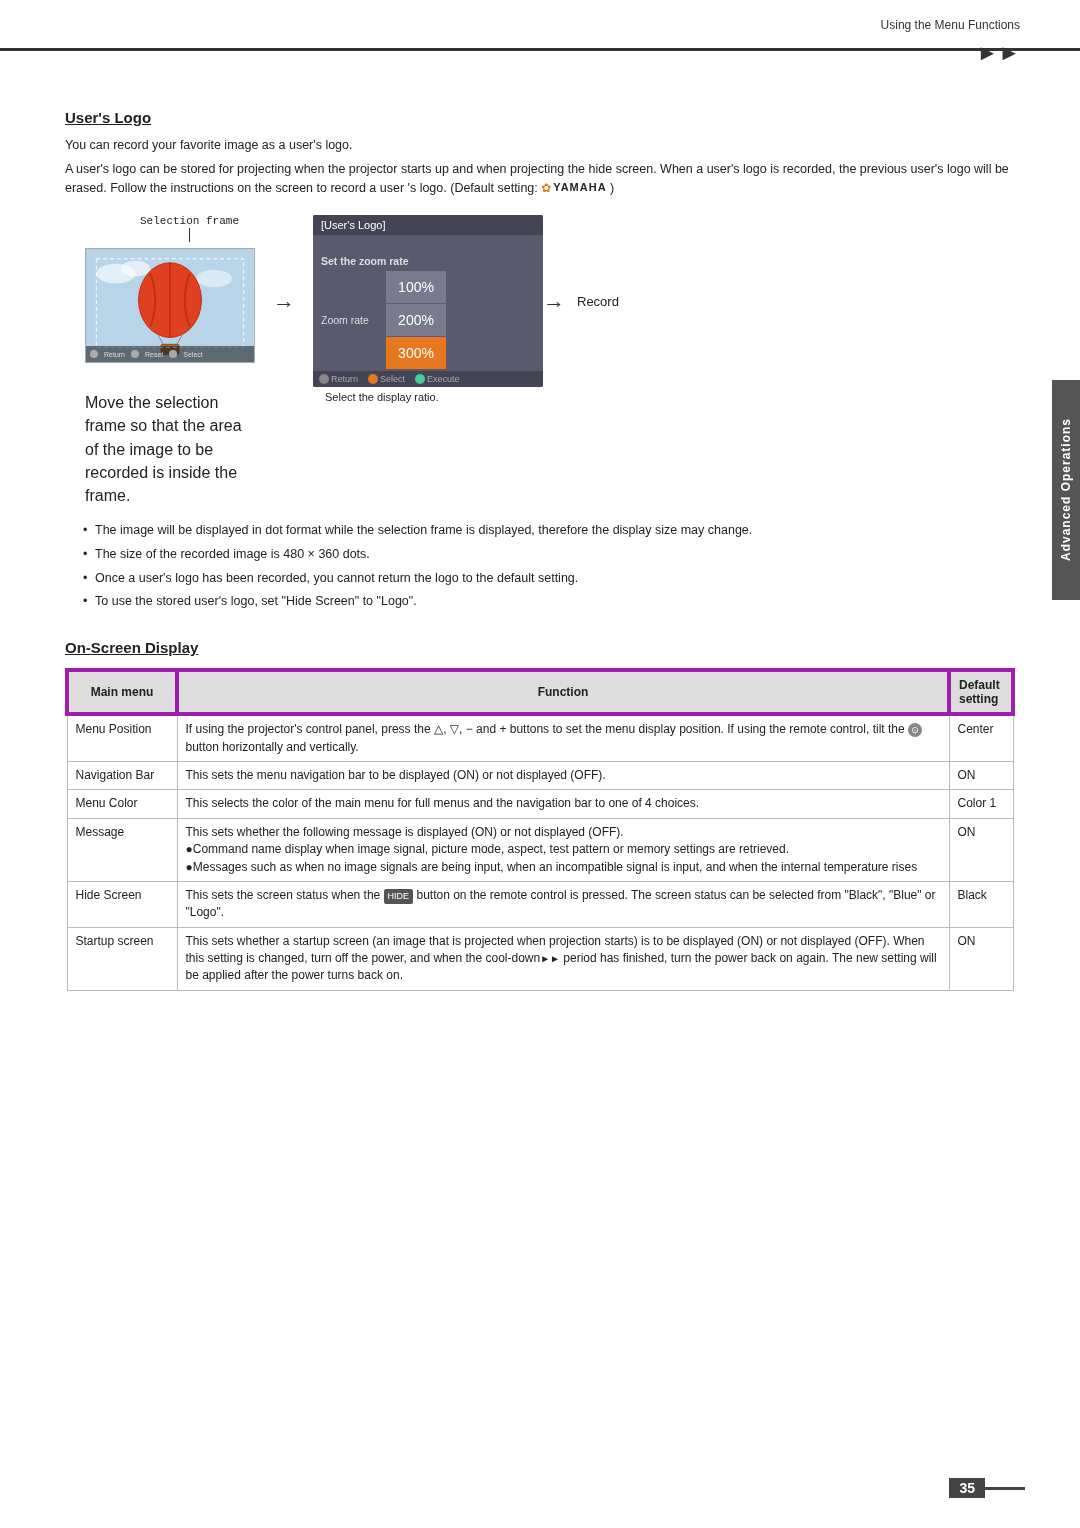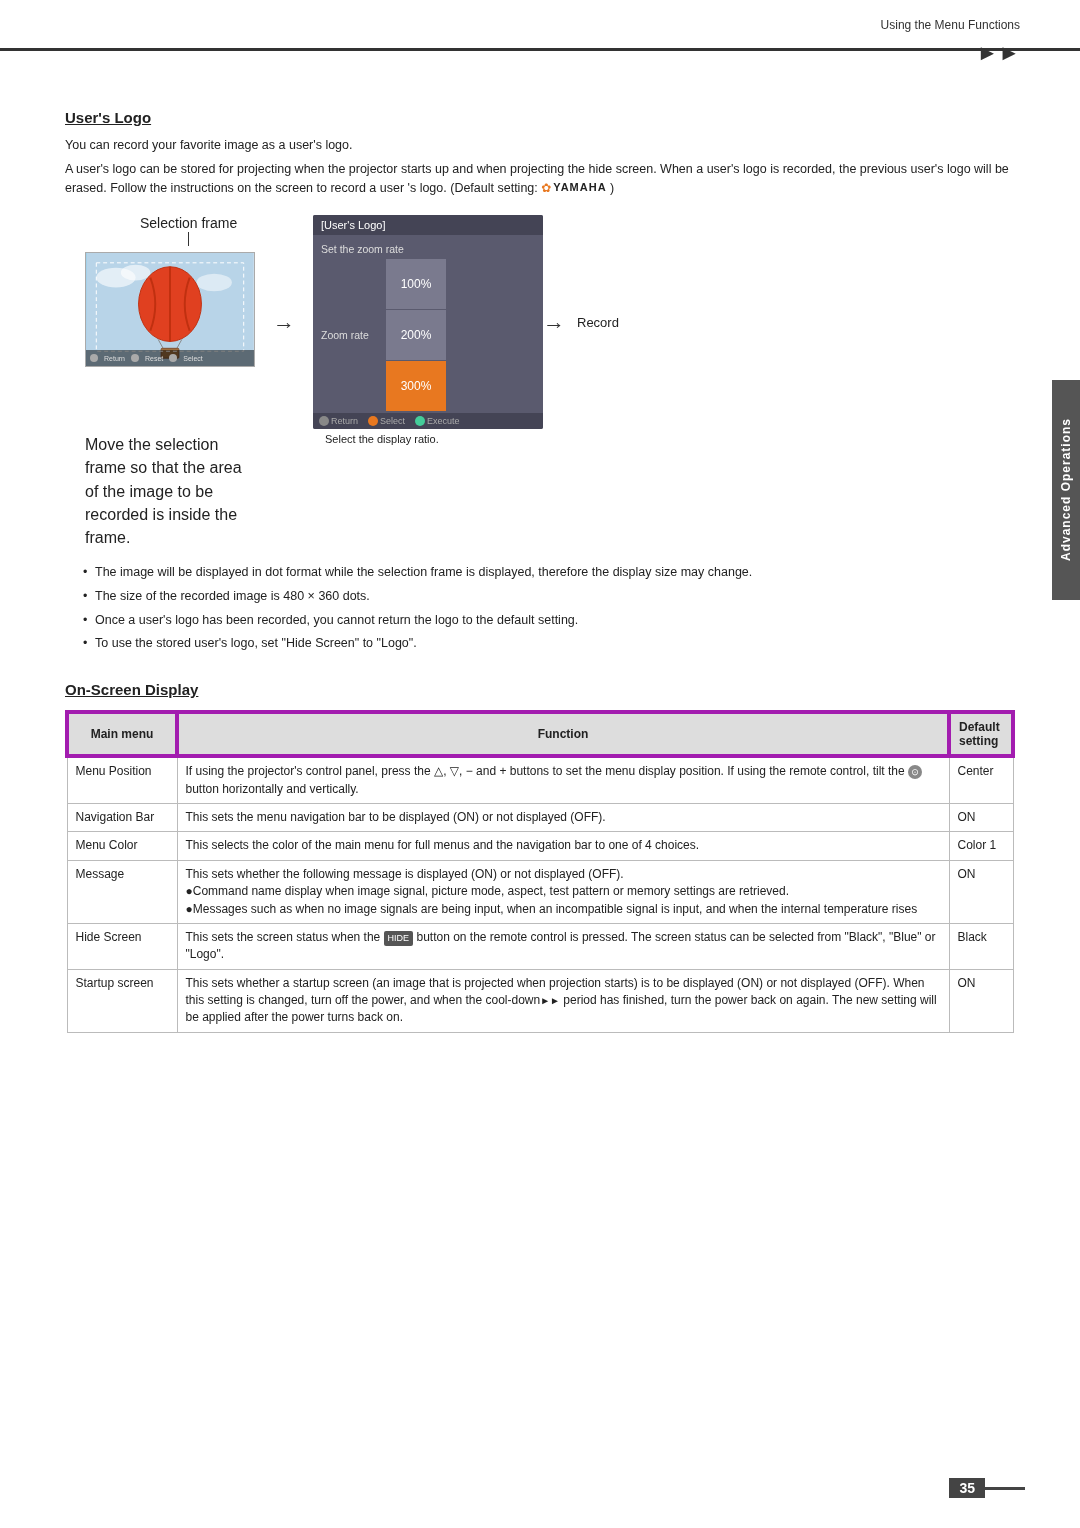--- a/index.html
+++ b/index.html
@@ -130,42 +130,43 @@
       font-size: 11px;
     }
     .menu-panel-title {
       background: #444455;
       color: #fff;
       padding: 4px 8px;
       font-size: 11px;
     }
     .menu-panel-subtitle {
       color: #ddd;
-      padding: 8px 8px 2px 8px;
+      padding: 20px 8px 2px 8px;
       font-size: 10.5px;
+      font-weight: bold;
     }
     .menu-panel-row {
       display: flex;
       align-items: center;
       padding: 2px 8px;
       color: #ddd;
       font-size: 10.5px;
     }
     .menu-panel-row .label {
       width: 65px;
     }
     .menu-panel-row .options {
       display: flex;
       flex-direction: column;
       gap: 1px;
       flex: 1;
     }
     .zoom-option {
-      padding: 18px 6px;
-      font-size: 12px;
+      padding: 8px 6px;
+      font-size: 14px;
       color: #fff;
       background: #7a7a8e;
       text-align: center;
       width: 60px;
     }
     .zoom-option.selected {
       background: #e87820;
       color: #fff;
     }
     .menu-panel-footer {
@@ -304,21 +305,21 @@
         <span class="text">YAMAHA</span>
       </span><span> )</span>
   </p>
 
   <div style="display:flex; align-items:flex-start; margin:18px 0 4px 20px; gap:0;">
 
     <div style="display:flex; flex-direction:column; align-items:flex-start;">
 
       <div style="display:flex; align-items:flex-start; margin-bottom:6px; margin-left:55px;">
         <div style="display:flex; flex-direction:column; align-items:center;">
-          <span style="font-size:14px;">Selection frame</span>
+          <span style="font-size:11px;font-family:Liberation Mono, monospace;">Selection frame</span>
           <div style="width:1px; height:14px; background:#333; margin-top:1px;"></div>
         </div>
       </div>
 
       <div class="balloon-image">
         <svg viewBox="0 0 170 115" xmlns="http://www.w3.org/2000/svg">
 
           <rect width="170" height="115" fill="#b8d4e8"></rect>
 
           <ellipse cx="30" cy="25" rx="20" ry="10" fill="rgba(255,255,255,0.6)"></ellipse>

